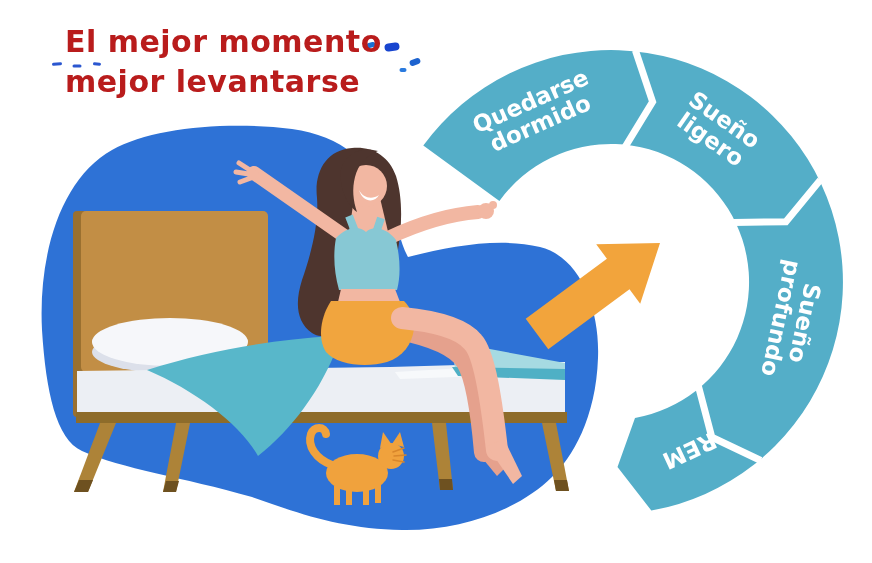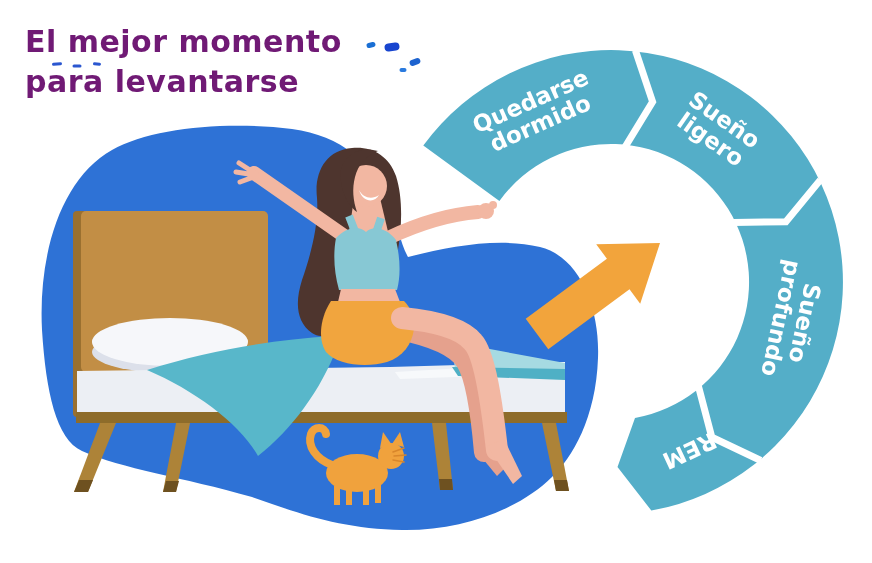--- a/index.html
+++ b/index.html
@@ -104,17 +104,17 @@
         <rect x="-4.5" y="-2.5" width="9" height="5" rx="2.5" fill="#1A6FD4" transform="translate(371 45) rotate(-15)"></rect>
         <rect x="-7.5" y="-4" width="15" height="8" rx="4" fill="#1845CF" transform="translate(392 47) rotate(-8)"></rect>
         <rect x="-5.5" y="-3" width="11" height="6" rx="3" fill="#1D63CF" transform="translate(415 62) rotate(-20)"></rect>
         <rect x="-3.5" y="-2" width="7" height="4" rx="2" fill="#2A7ADE" transform="translate(403 70) rotate(0)"></rect>
         <rect x="-5" y="-1.5" width="10" height="3" rx="1.5" fill="#2B57D0" transform="translate(57 64) rotate(-5)"></rect>
         <rect x="-4.5" y="-1.5" width="9" height="3" rx="1.5" fill="#2B57D0" transform="translate(77 66) rotate(0)"></rect>
         <rect x="-4" y="-1.5" width="8" height="3" rx="1.5" fill="#2B57D0" transform="translate(97 64) rotate(5)"></rect>
       </g>
   </svg>
 
-  <div class="title" style="color: #701a75;">
+  <div class="title" style="color: #b91c1c; margin-left: 40px;">
     <div>El mejor momento</div>
-    <div>para levantarse</div>
+    <div>mejor levantarse</div>
   </div>
 </div>
 
 </body></html>

